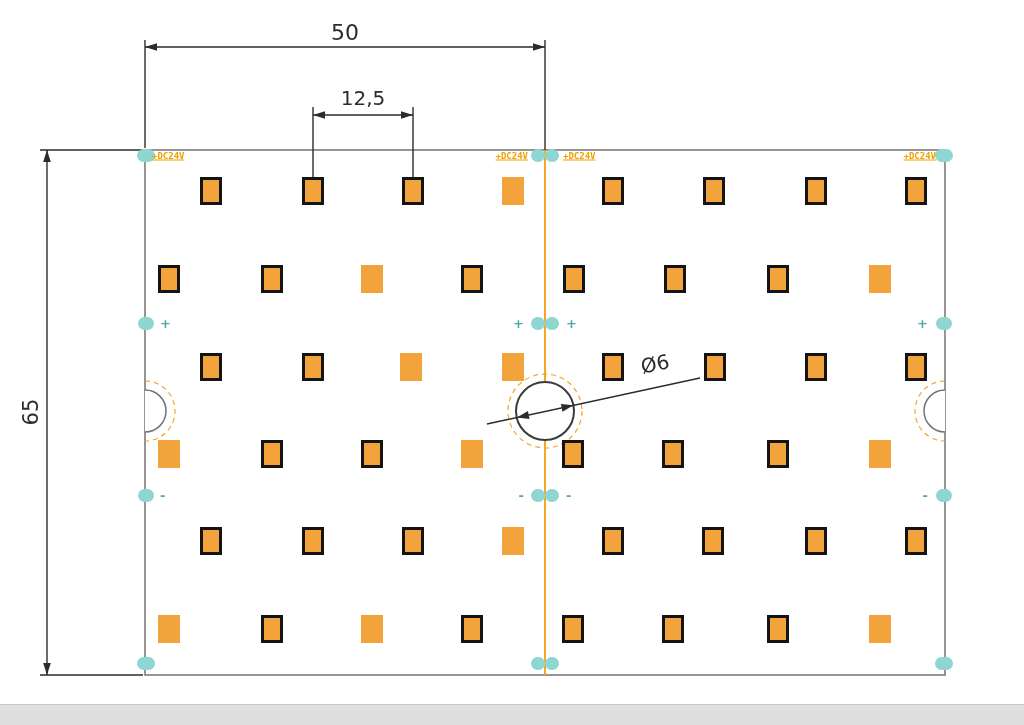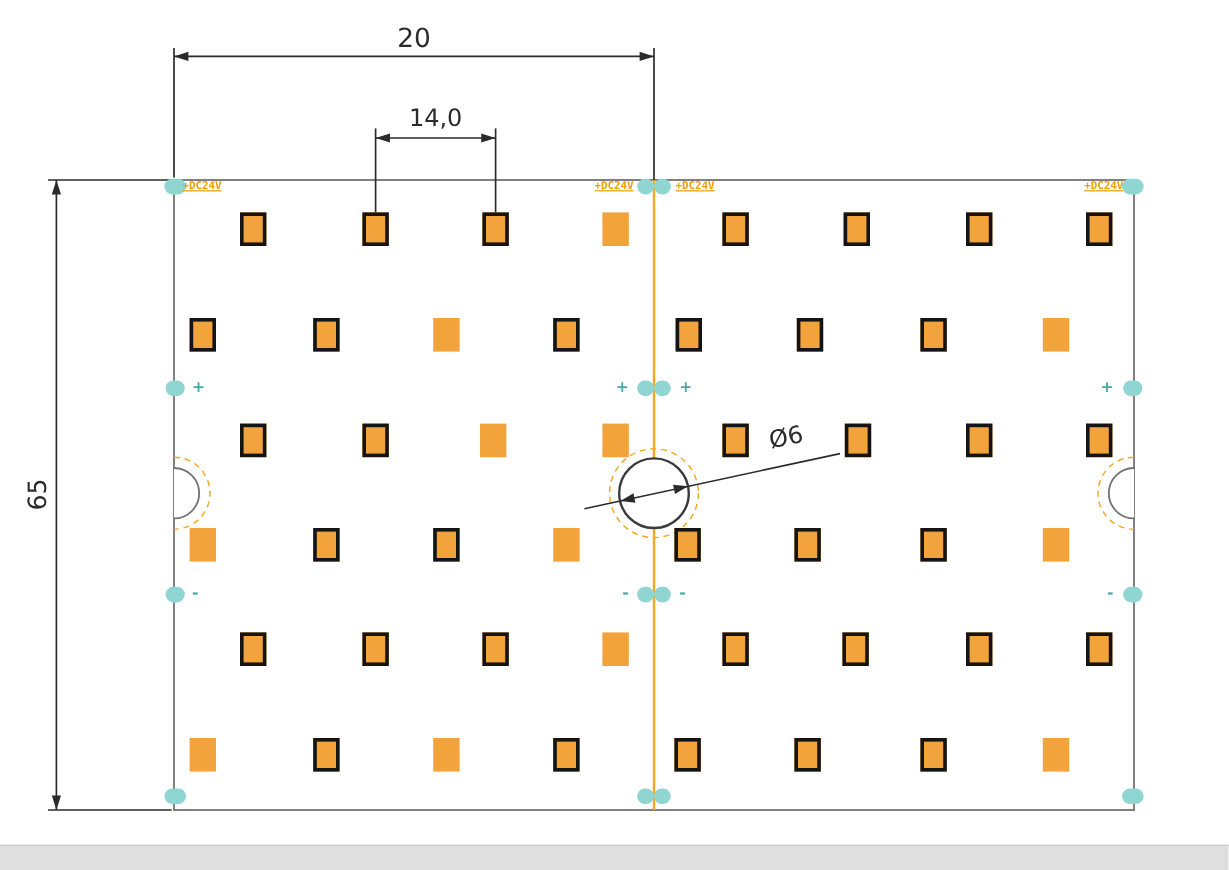--- a/index.html
+++ b/index.html
@@ -161,19 +161,19 @@
       <div class="pmark" style="left: 160px; top: 323px; transform: translate(0px, -50%);">+</div>
       <div class="pmark" style="left: 524px; top: 323px; transform: translate(-100%, -50%);">+</div>
       <div class="pmark" style="left: 566px; top: 323px; transform: translate(0px, -50%);">+</div>
       <div class="pmark" style="left: 928px; top: 323px; transform: translate(-100%, -50%);">+</div>
       <div class="pmark" style="left: 160px; top: 495px; transform: translate(0px, -50%);">-</div>
       <div class="pmark" style="left: 524px; top: 495px; transform: translate(-100%, -50%);">-</div>
       <div class="pmark" style="left: 566px; top: 495px; transform: translate(0px, -50%);">-</div>
       <div class="pmark" style="left: 928px; top: 495px; transform: translate(-100%, -50%);">-</div>
     </div>
 
-  <div class="dimtext" style="left:315px; top:20px; width:60px; font-size:22px;">20</div>
-  <div class="dimtext" style="left:323px; top:86px; width:80px; font-size:20px;">14,0</div>
+  <div class="dimtext" style="left:315px; top:20px; width:60px; font-size:22px;">50</div>
+  <div class="dimtext" style="left:323px; top:86px; width:80px; font-size:20px;">12,5</div>
   <div class="dimtext" style="left:9px; top:399px; width:46px; height:26px; transform:rotate(-90deg); font-size:21px;">65</div>
   <div class="dimtext" style="left:630px; top:352px; width:50px; transform:rotate(-12deg); font-size:20px;">Ø6</div>
 
   <div class="bottom-strip"></div>
 </div>
 
 </body></html>

